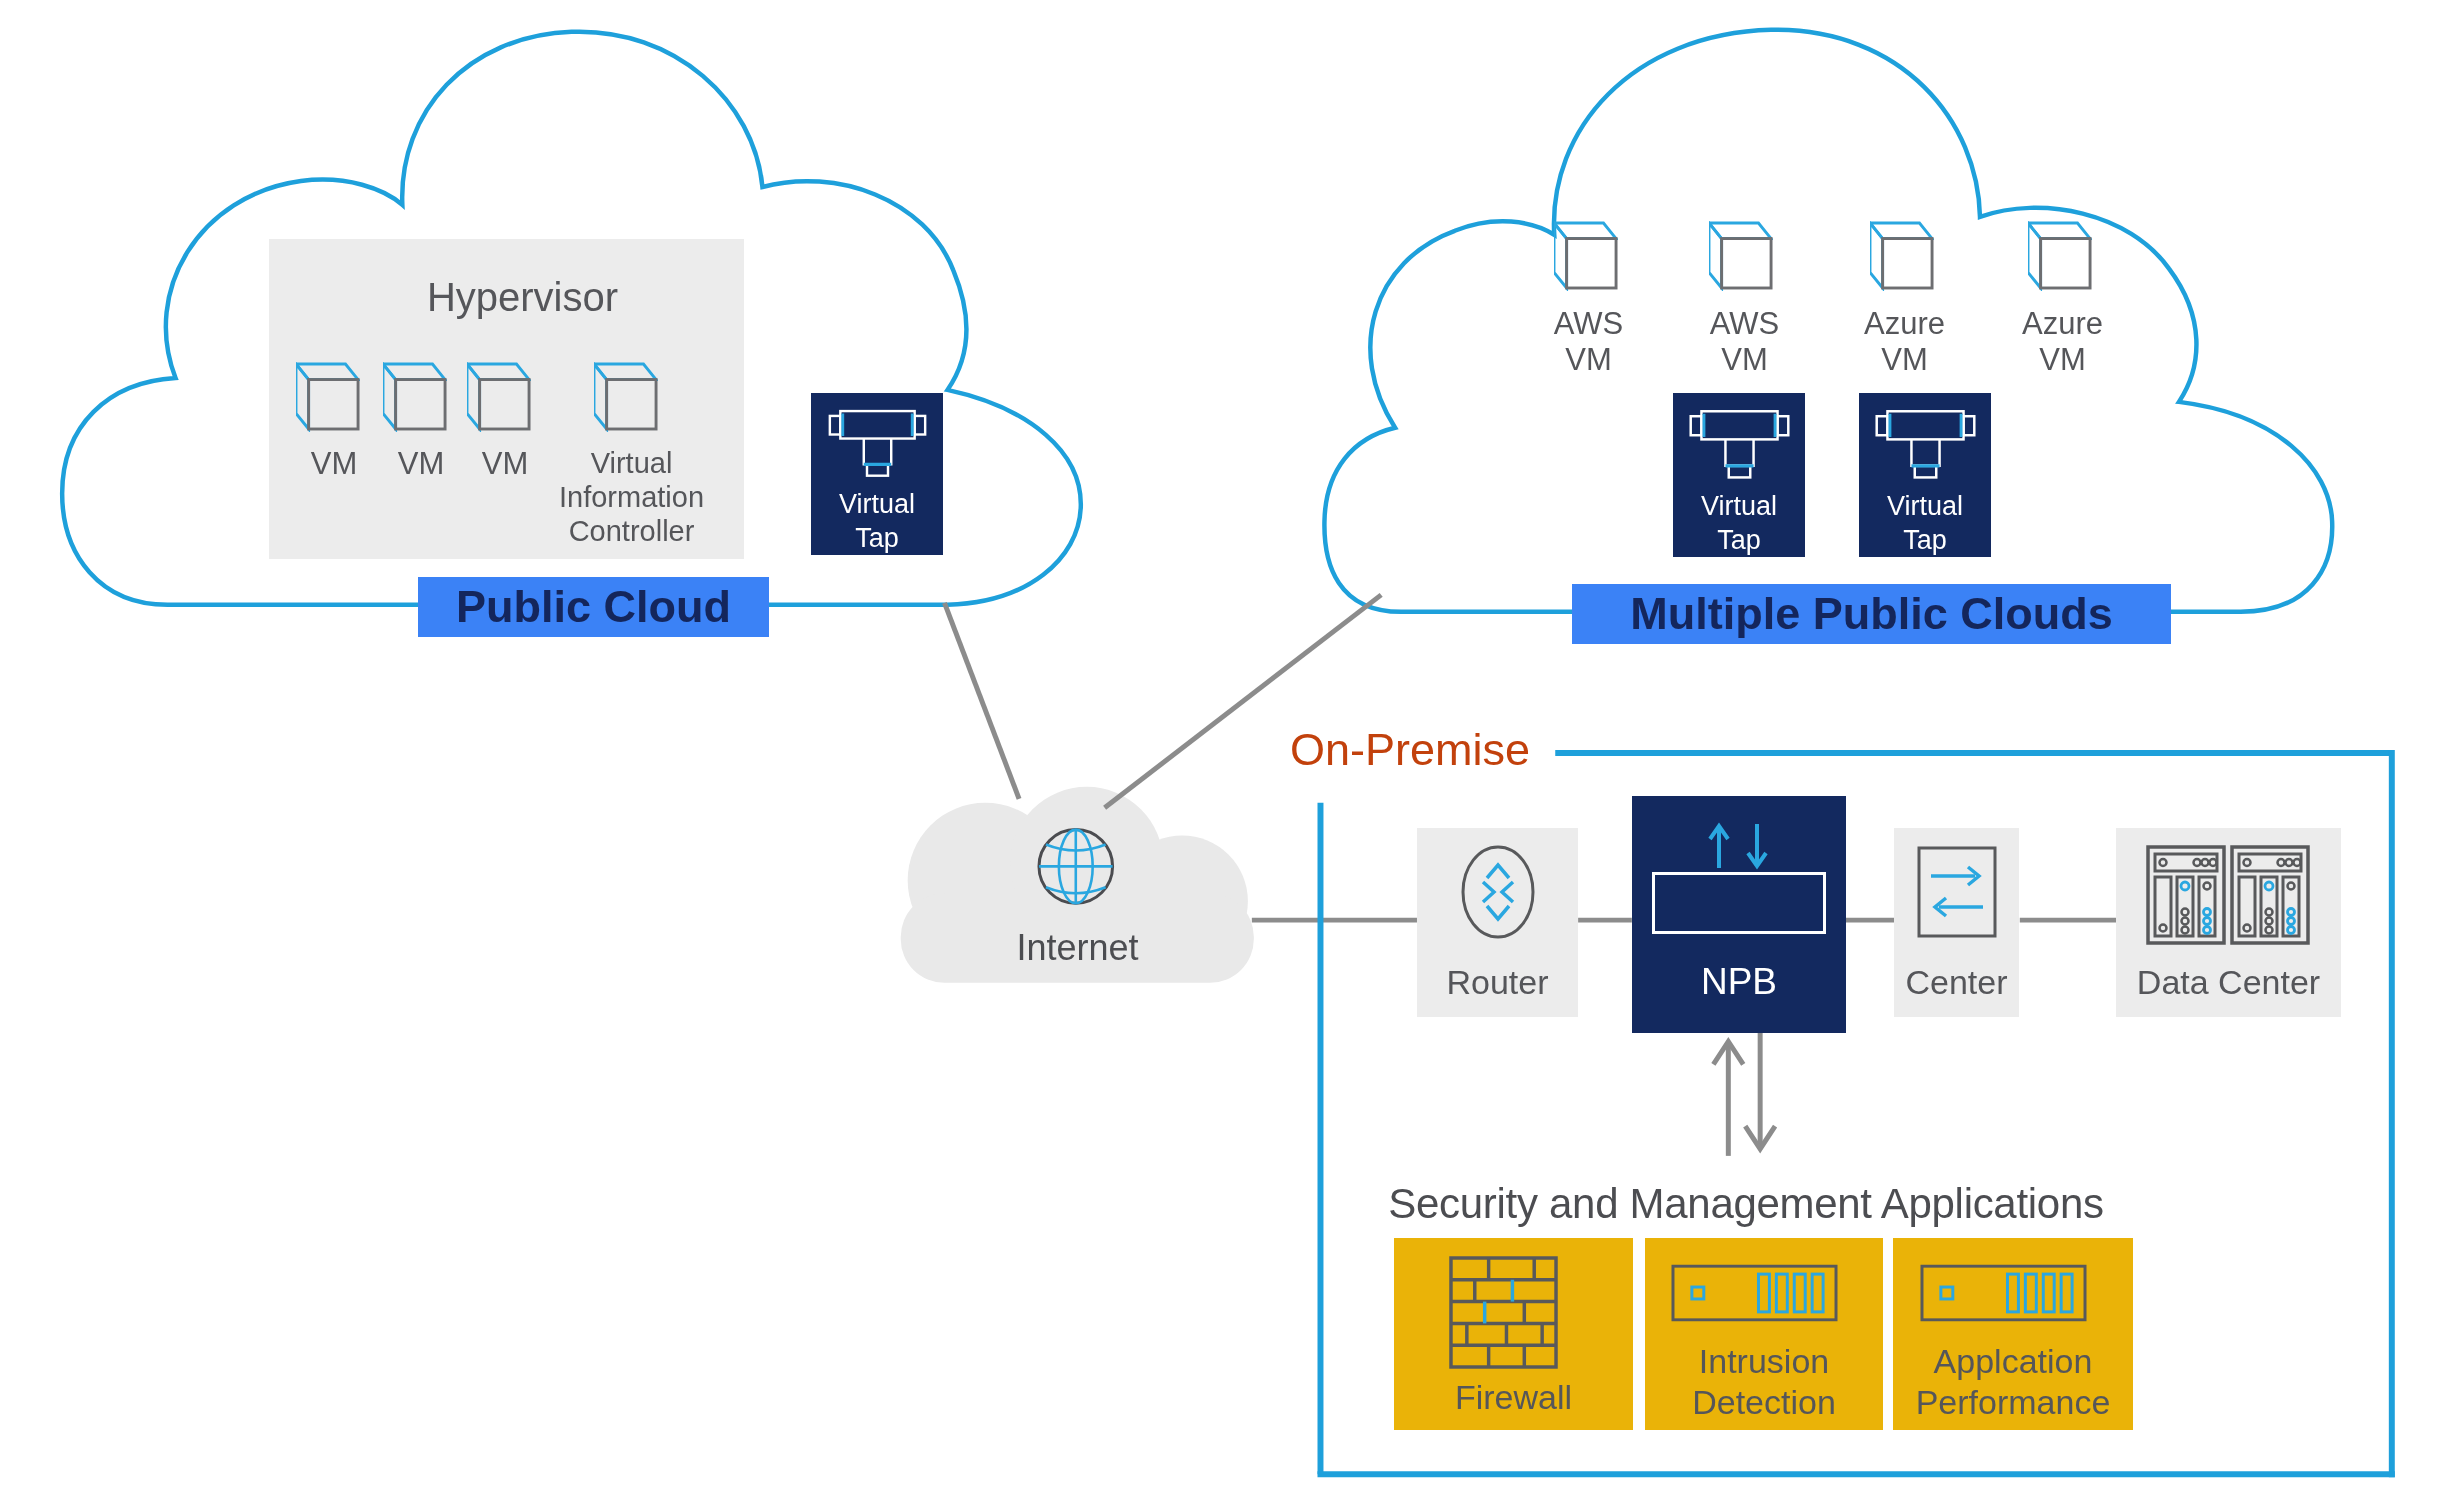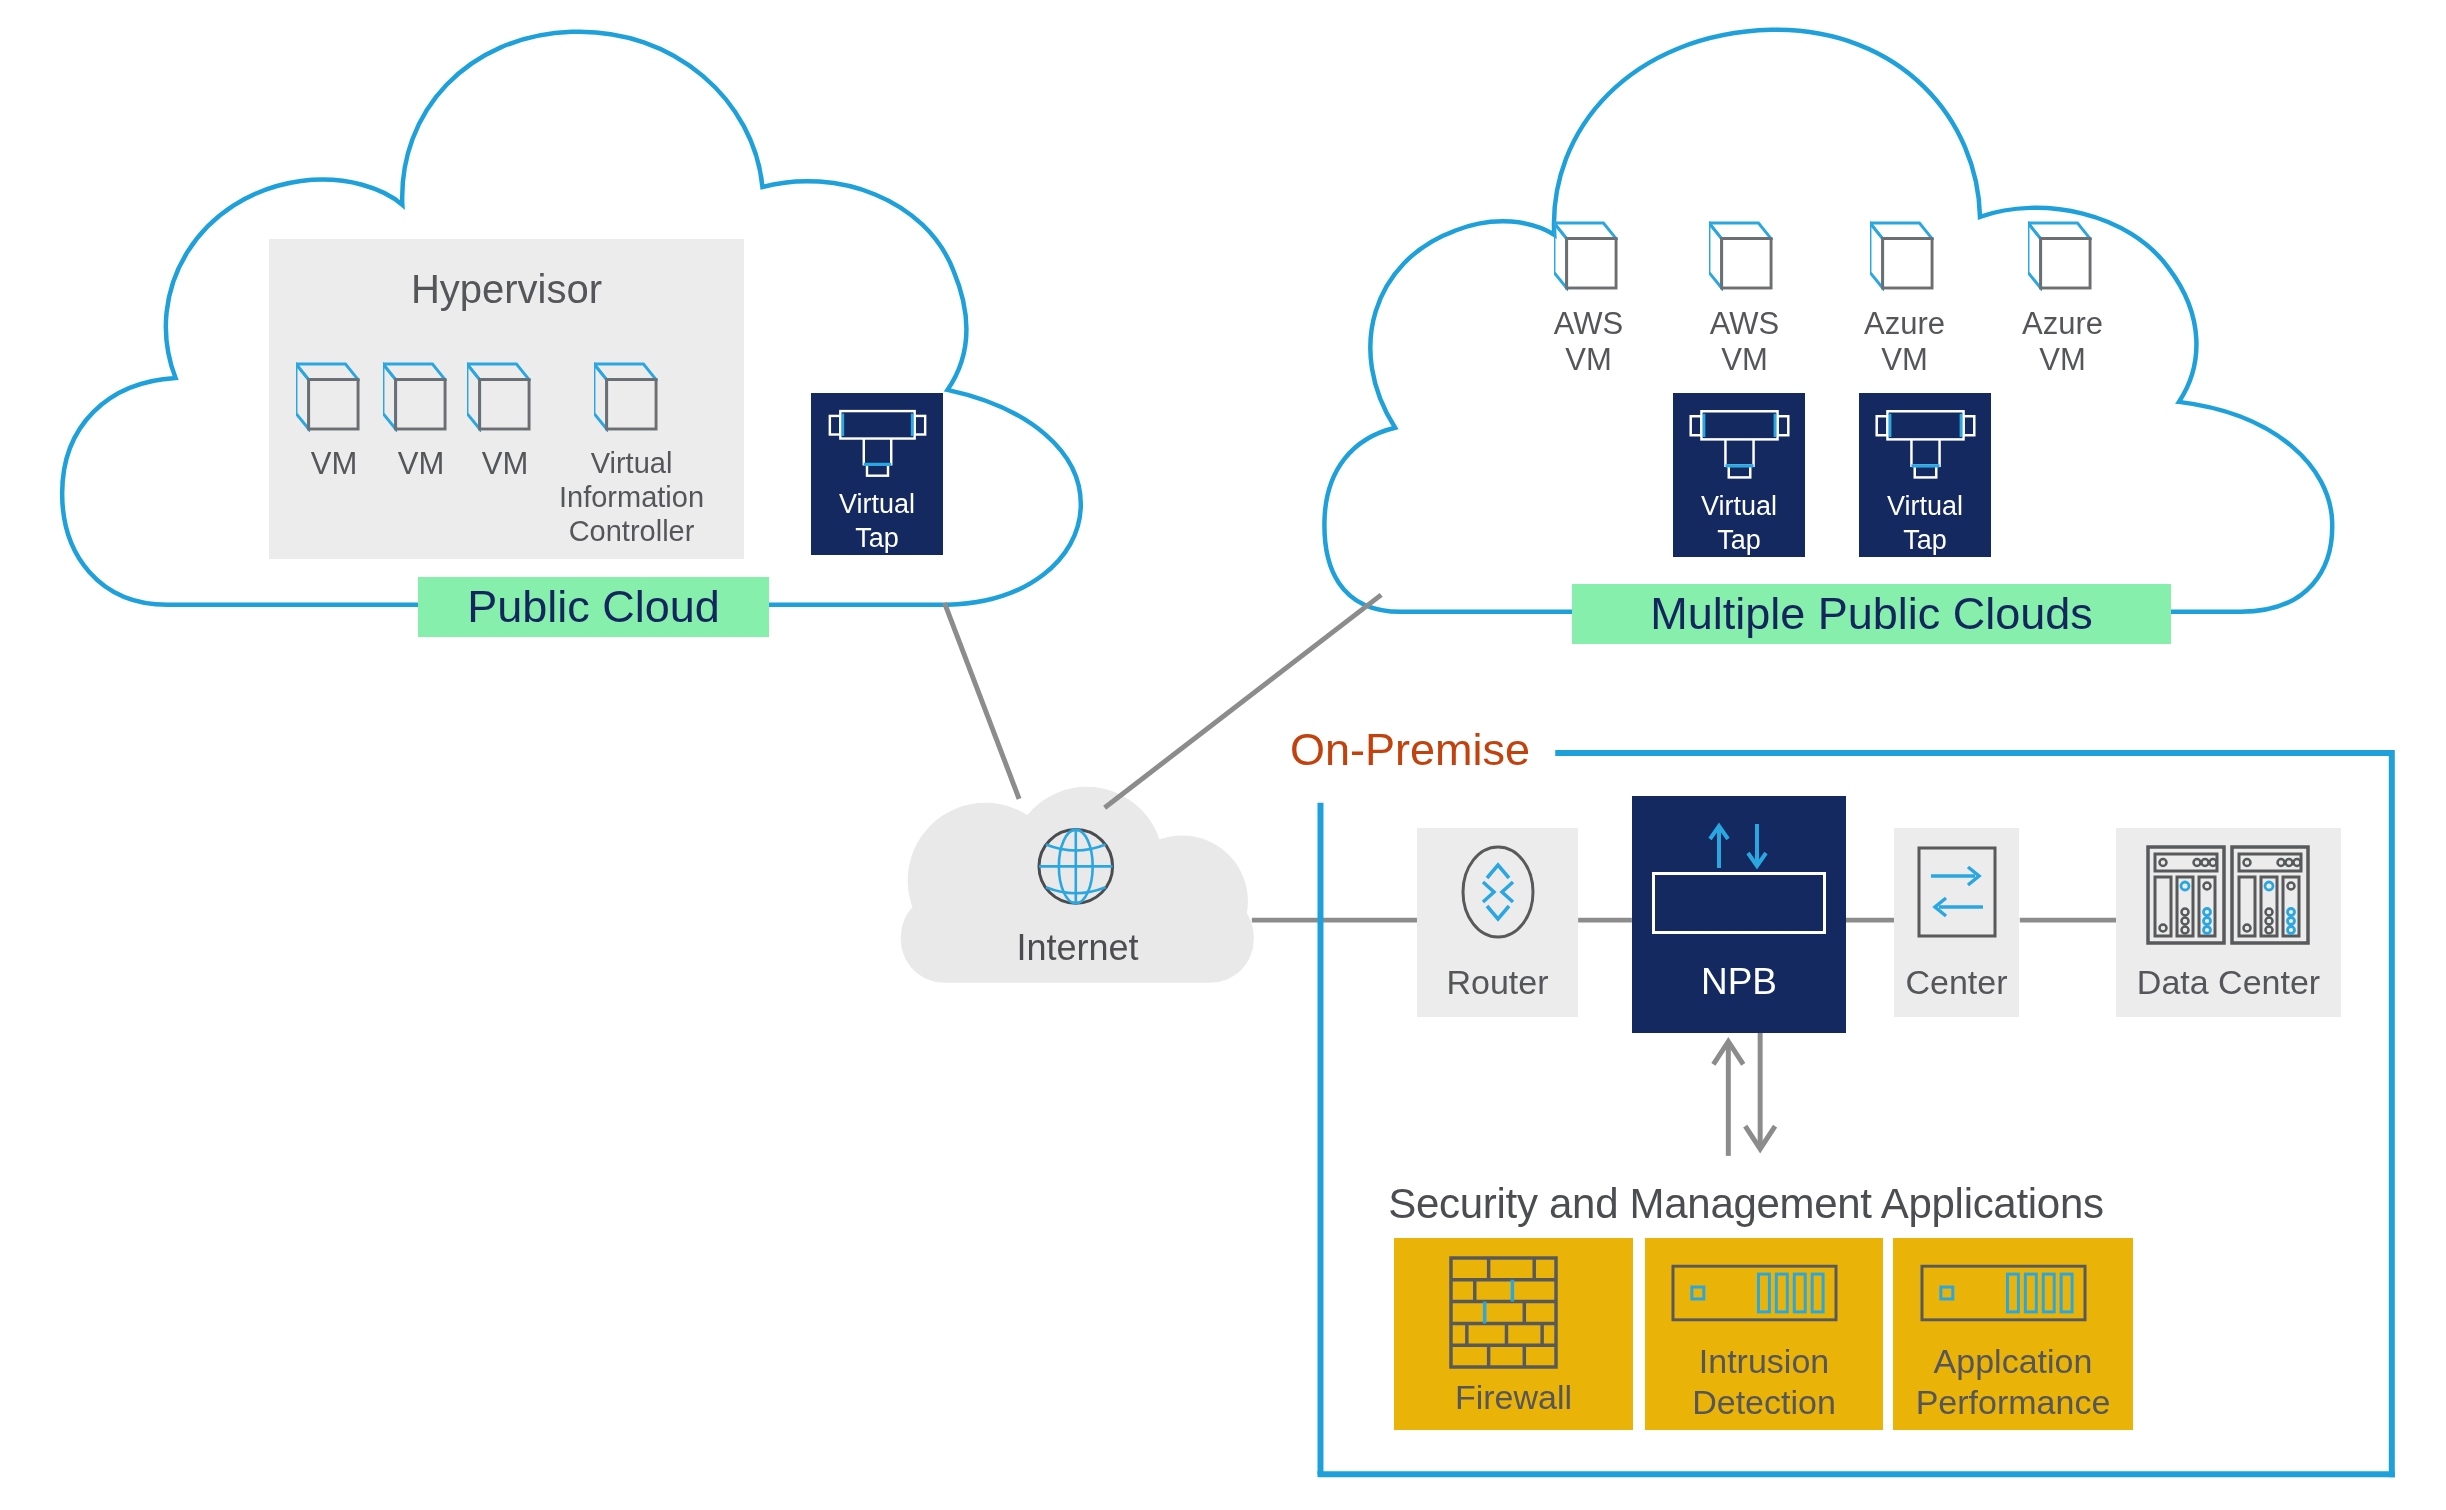--- a/index.html
+++ b/index.html
@@ -6,21 +6,21 @@
   .stage{
     position:relative;width:2447px;height:1510px;background:#ffffff;overflow:hidden;
     font-family:"Liberation Sans","DejaVu Sans",sans-serif;color:#55565A;
   }
   .abs{position:absolute;}
   svg{display:block;}
   .bg-svg{position:absolute;left:0;top:0;z-index:0;}
   .layer{position:absolute;left:0;top:0;width:100%;height:100%;z-index:1;}
 
   .cloud-label{
-    font-size:45px;font-weight:400;color:#14265C;background:#86efac;
+    font-size:45px;font-weight:700;color:#14265C;background:#3b82f6;
     padding:0 26px;white-space:nowrap;text-align:center;line-height:60px;
   }
   .hyp-box{background:#ECECEC;}
   .hyp-title{font-size:40px;color:#55565A;text-align:center;width:100%;}
   .vm-label{font-size:31px;color:#55565A;text-align:center;}
   .vm-label-2l{font-size:31px;line-height:36px;color:#55565A;text-align:center;}
   .ctrl-label{font-size:29px;line-height:34px;color:#55565A;text-align:center;}
 
   .tap{
     background:#13295F;color:#ffffff;text-align:center;
@@ -185,21 +185,21 @@
       <line x1="1563" y1="757" x2="2404" y2="757"></line>
       <line x1="2404" y1="754" x2="2404" y2="1485"></line>
       <line x1="1324" y1="1482" x2="2407" y2="1482"></line>
       <line x1="1327" y1="807" x2="1327" y2="1482"></line>
     </g>
   </svg>
 
   <div class="layer">
 
     <div class="abs hyp-box" style="left:269px;top:239px;width:475px;height:320px;">
-      <div class="hyp-title abs" style="top:28px;">Hypervisor</div>
+      <div class="hyp-title abs" style="top:36px;margin-left:16px;">Hypervisor</div>
     </div>
     <svg class="abs" style="left:296px;top:362px;" width="64" height="70" viewBox="0 0 64 70">
         <use href="#sym-cube"></use>
       </svg>
     <svg class="abs" style="left:383px;top:362px;" width="64" height="70" viewBox="0 0 64 70">
         <use href="#sym-cube"></use>
       </svg>
     <svg class="abs" style="left:467px;top:362px;" width="64" height="70" viewBox="0 0 64 70">
         <use href="#sym-cube"></use>
       </svg>

